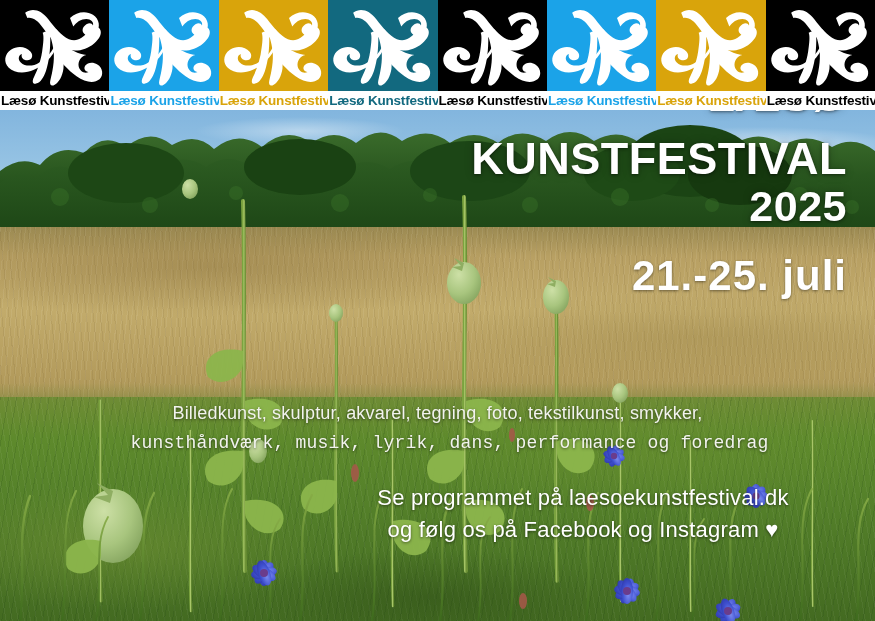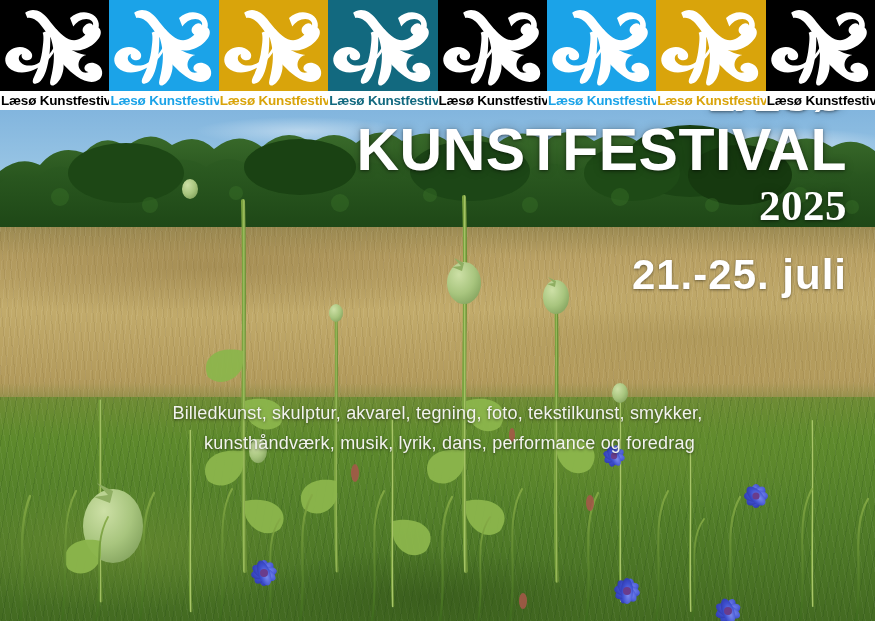--- a/index.html
+++ b/index.html
@@ -140,22 +140,22 @@
   }
   .hl {
     color:#ffffff;
     font-weight:bold;
     line-height:1.0;
     letter-spacing:0.5px;
     text-shadow:0 1px 3px rgba(0,0,0,.45), 0 0 10px rgba(0,0,0,.25);
     font-family:"Liberation Sans","DejaVu Sans",sans-serif;
   }
   .hl-1 { font-size:45px; }
-  .hl-2 { font-size:59px; margin-top:3px; }
-  .hl-3 { font-size:43px; margin-top:4px;font-family:Liberation Serif, serif; }
+  .hl-2 { font-size:45px; margin-top:18px; }
+  .hl-3 { font-size:43px; margin-top:4px; }
   .hl-date {
     color:#ffffff;
     font-size:42px;
     font-weight:bold;
     margin-top:24px;
     letter-spacing:1px;
     text-shadow:0 1px 3px rgba(0,0,0,.45);
   }
 
   .tagline {
@@ -166,21 +166,21 @@
   }
   .tagline div {
     color:#f2f3ee;
     font-size:18px;
     line-height:30px;
     font-weight:normal;
     letter-spacing:.2px;
     text-shadow:0 1px 3px rgba(0,0,0,.55);
     font-family:"Liberation Sans","DejaVu Sans",sans-serif;
   }
-  .tagline .tl-2 { padding-left:24px; }
+  .tagline .tl-2 { padding-left:24px;font-family:Liberation Mono, monospace; }
 
   .cta {
     position:absolute;
     right:42px; top:482px;
     text-align:center;
     z-index:30;
     width:500px;
   }
   .cta div {
     color:#ffffff;
@@ -413,20 +413,27 @@
     <div class="hl hl-2">KUNSTFESTIVAL</div>
     <div class="hl hl-3">2025</div>
     <div class="hl-date">21.-25. juli</div>
   </div>
 
   <div class="tagline">
     <div class="tl-1">Billedkunst, skulptur, akvarel, tegning, foto, tekstilkunst, smykker,</div>
     <div class="tl-2">kunsthåndværk, musik, lyrik, dans, performance og foredrag</div>
   </div>
 
+  <div class="cta">
+    <div>Se programmet på laesoekunstfestival.dk</div>
+    <div>
+      <span>og følg os på Facebook og Instagram</span>
+      <span class="heart">♥</span>
+    </div>
+  </div>
 
   <div class="logo-strip">
 
   <div class="logo-tile">
         <div class="tile-art" style="background: rgb(0, 0, 0);">
           <div class="mark">
     <svg viewBox="0 0 100 86" preserveAspectRatio="none">
       <g fill="#ffffff">
         <path d="M23,12 C30,7 38,10 44,18 C50,26 56,34 63,37 C70,40 76,36 80,30
                  C83,25 88,24 91,27 C94,31 91,37 86,41 C78,48 67,50 58,45

